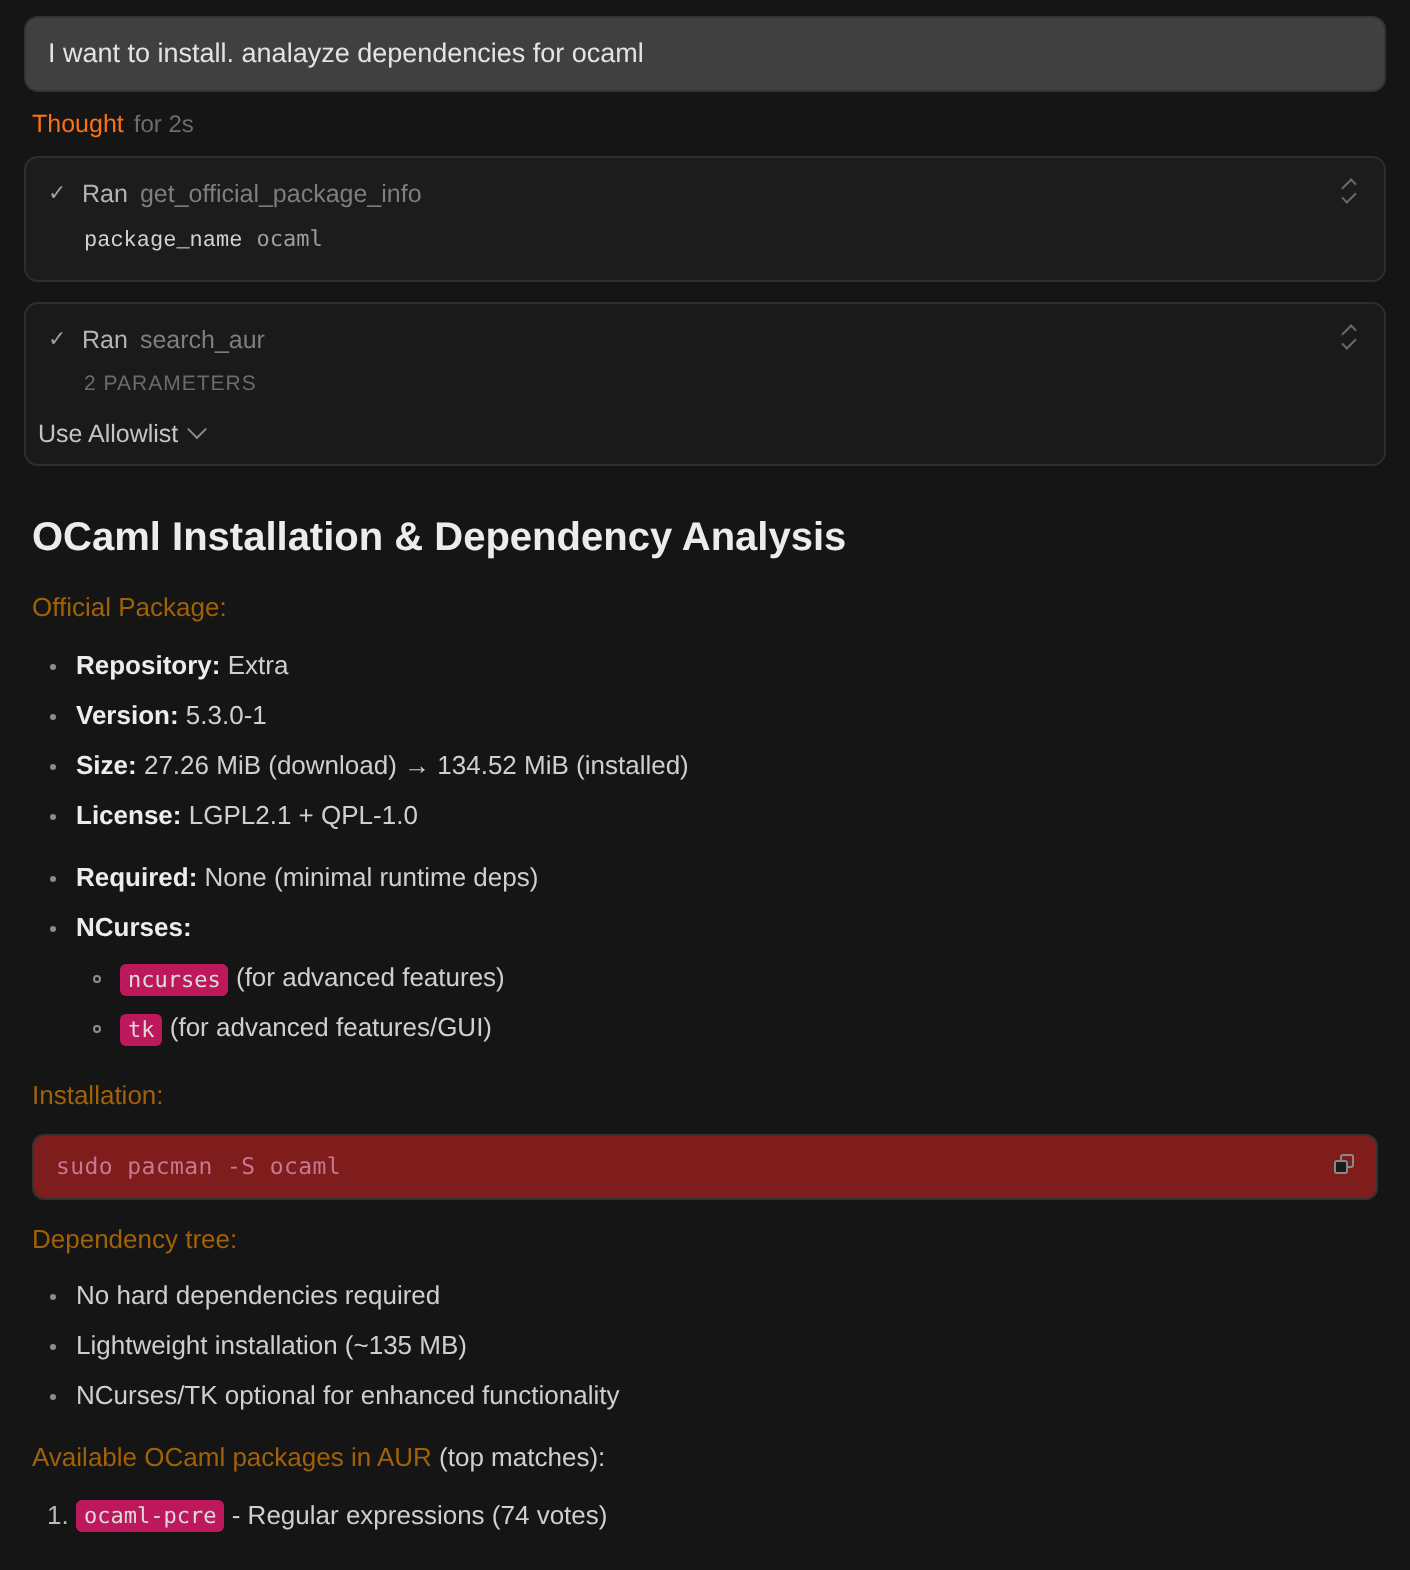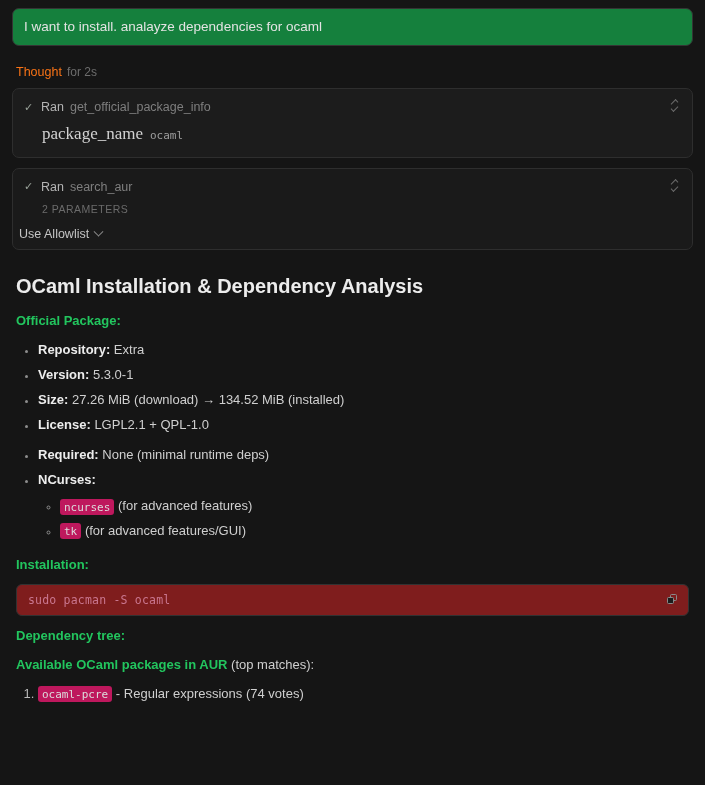--- a/index.html
+++ b/index.html
@@ -21,25 +21,25 @@
     width: 705px;
     min-height: 785px;
     padding: 8px 12px 10px 12px;
     background: #151515;
   }
 
   
   .prompt-box {
     border: 1px solid #343434;
     border-radius: 7px;
-    background: #15803d;
+    background: #404040;
     padding: 8px 11px;
     font-size: 13.5px;
     color: #e3e3e3;
-    margin: 0 0 10px 0;
+    margin: 0 0 0 0;
   }
 
   
   .thought-row {
     display: flex;
     align-items: baseline;
     gap: 5px;
     padding: 7px 2px 7px 4px;
     font-size: 12.5px;
   }
@@ -92,22 +92,22 @@
   .chev.up   { transform: rotate(135deg); }
   .chev.down { transform: rotate(-45deg); }
 
   .param-row {
     display: flex;
     align-items: baseline;
     gap: 7px;
     padding: 6px 0 0 18px;
   }
   .param-key {
-    font-family: Liberation Serif, serif;
-    font-size: 17px;
+    font-family: Liberation Mono, monospace;
+    font-size: 11px;
     color: #d2d2d2;
   }
   .param-val {
     font-family: "DejaVu Sans Mono", monospace;
     font-size: 11px;
     color: #9e9e9e;
   }
   .param-count {
     padding: 6px 0 0 18px;
     font-size: 10.5px;
@@ -138,21 +138,21 @@
     color: #ececec;
     margin: 8px 0 10px 0;
     line-height: 1.25;
   }
   .para {
     margin: 0 0 4px 0;
     padding: 3px 0;
     font-size: 13px;
     color: #cfcfcf;
   }
-  .para b, .lead { color: #22c55e; font-weight: bold; }
+  .para b, .lead { color: #a16207; font-weight: normal; }
 
   ul.bullets, ol.numbered {
     margin: 2px 0 6px 0;
     padding-left: 22px;
   }
   ul.bullets ul.bullets { margin: 4px 0 0 0; padding-left: 22px; }
   ul.bullets li, ol.numbered li {
     margin: 0;
     padding: 3px 0;
     font-size: 13px;
@@ -277,20 +277,25 @@
     <div class="code-block">
       <div class="code-line">sudo pacman -S ocaml</div>
       <span class="copy-icon">
         <i class="back"></i>
         <i class="front"></i>
       </span>
     </div>
 
     <div class="para lead">Dependency tree:</div>
 
+    <ul class="bullets">
+      <li>No hard dependencies required</li>
+      <li>Lightweight installation (~135 MB)</li>
+      <li>NCurses/TK optional for enhanced functionality</li>
+    </ul>
 
     <div class="para">
       <b>Available OCaml packages in AUR</b>
       <span>(top matches):</span>
     </div>
 
     <ol class="numbered">
       <li><code class="chip">ocaml-pcre</code> <span>- Regular expressions (74 votes)</span></li>
 
     </ol>

